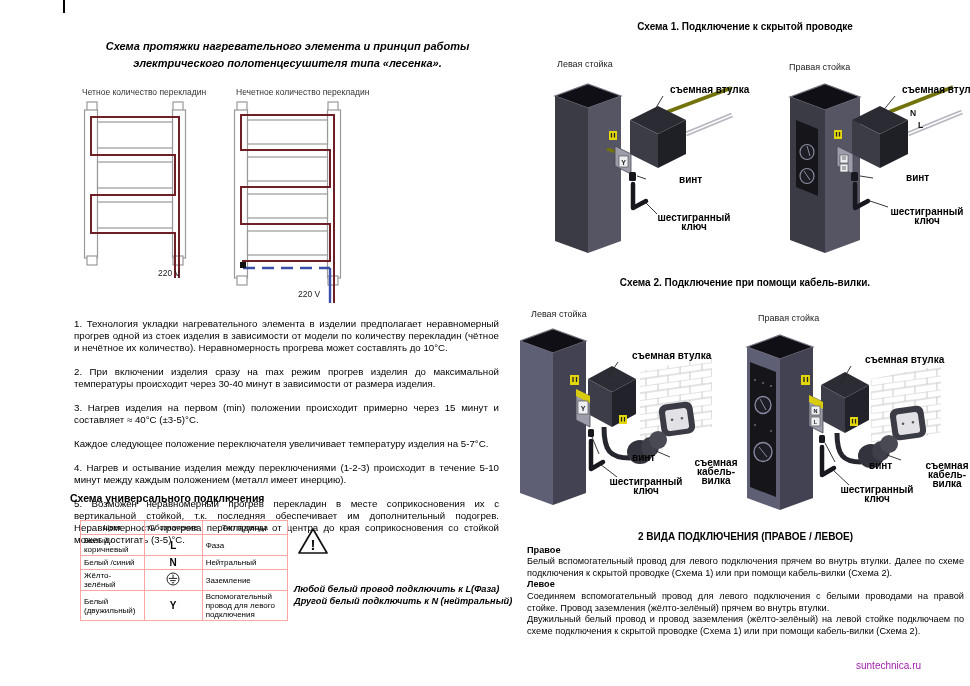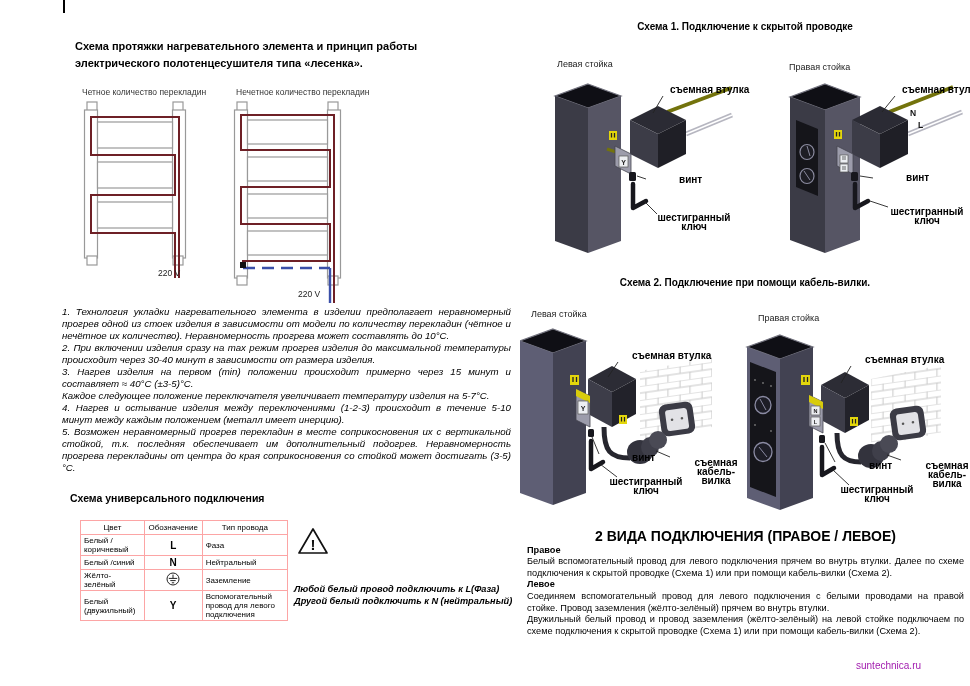--- a/index.html
+++ b/index.html
@@ -1,36 +1,36 @@
 <!DOCTYPE html>
 <html><head>
 <meta charset="utf-8">
 <style>
   html,body{margin:0;padding:0;background:#fff;}
   .page{position:relative;width:970px;height:686px;background:#fff;overflow:hidden;
         font-family:"Liberation Sans",sans-serif;color:#000;}
   .abs{position:absolute;}
-  .doc-title{font-weight:bold;font-size:11px;line-height:17px;text-align:left;}
+  .doc-title{font-weight:bold;font-size:11px;line-height:17px;text-align:center;font-style:italic;}
   .ladder-cap{font-size:8.5px;color:#333;}
   .volt{font-size:8.5px;color:#222;}
-  .notes p{margin:0;font-size:9.7px;line-height:12px;text-align:justify;font-style:italic;}
+  .notes p{margin:12px;font-size:9.7px;line-height:12px;text-align:justify;}
   .sec-head{font-weight:bold;font-size:10.5px;}
   table.wiretab{border-collapse:collapse;font-size:8px;}
   table.wiretab td,table.wiretab th{border:1px solid #fca5a5;padding:1px 3px;vertical-align:middle;}
   table.wiretab th{font-weight:normal;text-align:center;height:11px;}
   .mark-cell{text-align:center;font-weight:bold;font-size:10px;}
   .warn-text{font-size:9.2px;font-weight:bold;font-style:italic;line-height:11.5px;white-space:nowrap;}
   .scheme-title{font-weight:bold;font-size:10px;text-align:center;}
   .post-cap{font-size:9px;color:#222;}
   .illo{position:absolute;}
   .ill-label{position:absolute;font-weight:bold;font-size:10px;line-height:9px;white-space:nowrap;color:#000;padding-left:32px;}
   .ill-label.center{text-align:center;white-space:normal;}
   .ill-label.center span{display:block;}
   .twotypes{font-size:9.2px;line-height:11.6px;}
-  .twotypes .h{font-weight:bold;font-size:14px;text-align:center;margin:0 0 2px 0;}
+  .twotypes .h{font-weight:bold;font-size:10px;text-align:center;margin:0 0 2px 0;}
   .twotypes p{margin:0;text-align:justify;}
   .twotypes p.b{font-weight:bold;text-align:left;}
   .watermark{font-size:10px;color:#a21caf;}
   .tick{background:#000;}
 </style>
 </head>
 <body>
 
 <div class="page">
 

